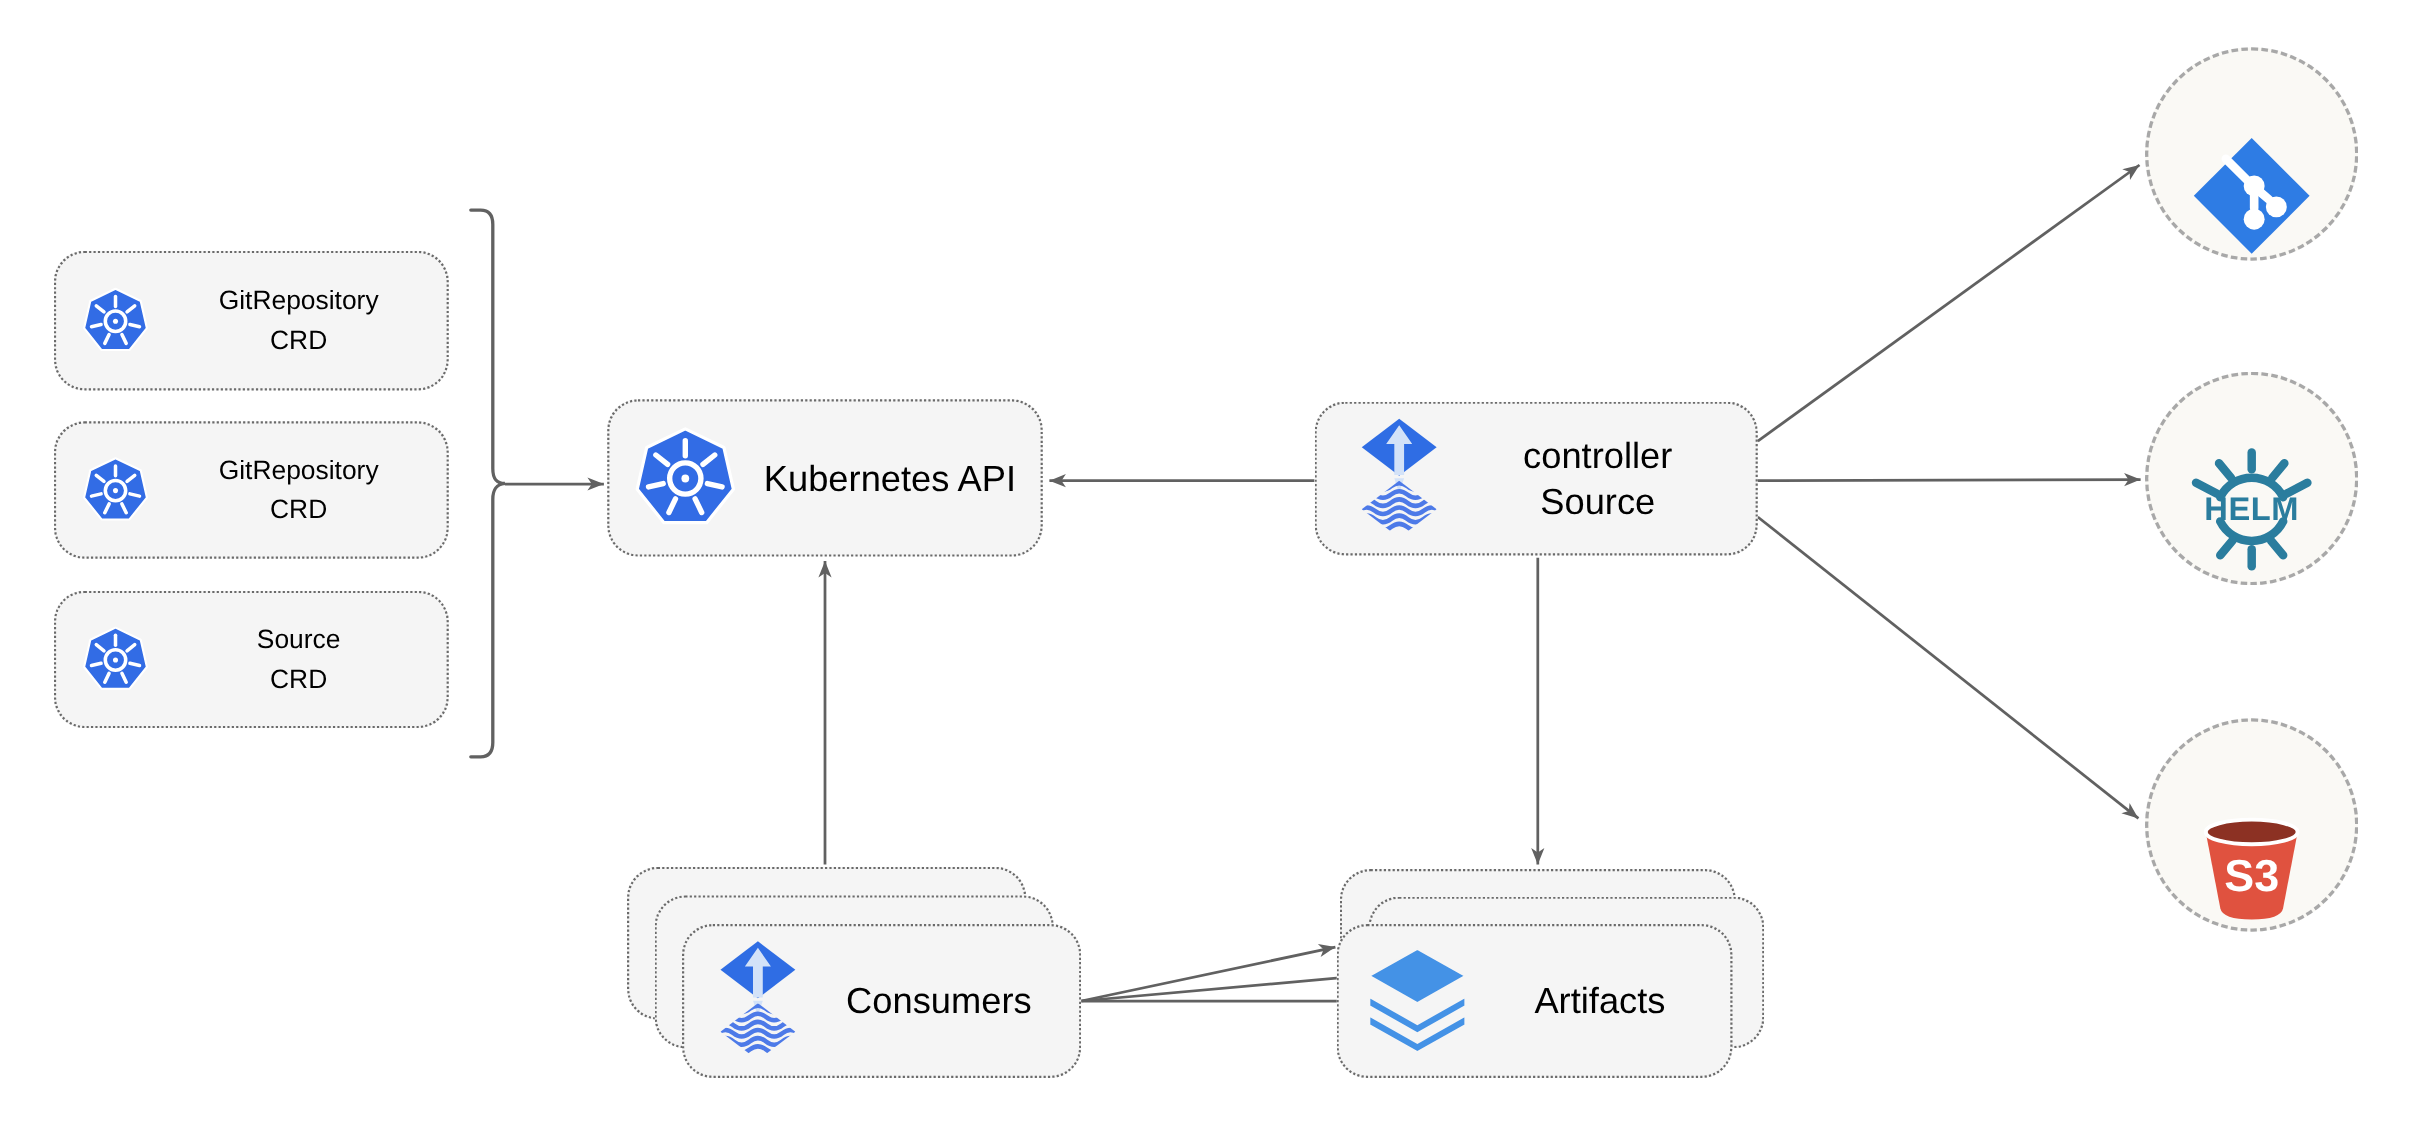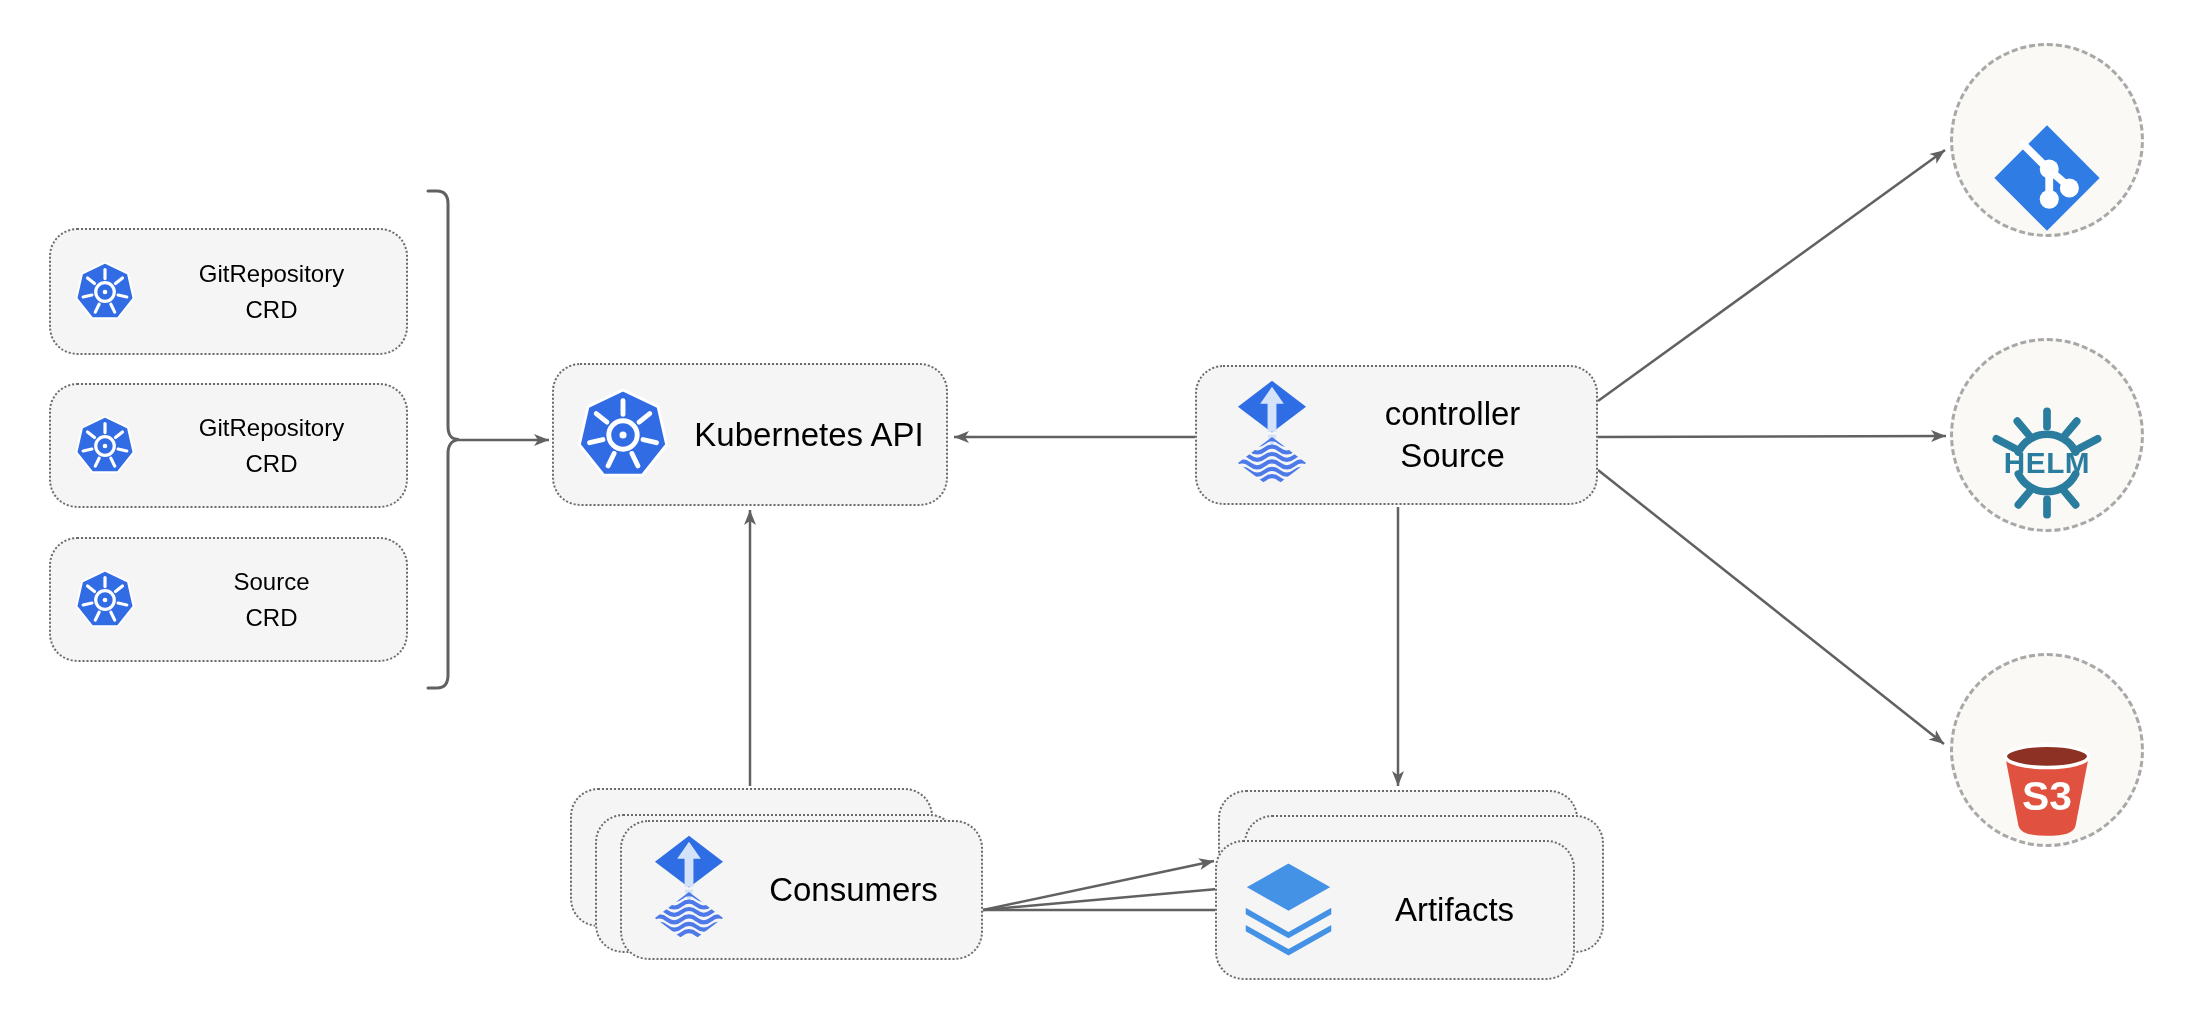--- a/index.html
+++ b/index.html
@@ -170,21 +170,21 @@
       <use href="#sym-flux"></use>
     </svg>
   <div class="lbl">
     <div>controller</div>
     <div>Source</div>
   </div>
 </div>
 
 <div class="box stacklayer" style="left:570px;top:788px;width:363px;height:139px;"></div>
 <div class="box stacklayer" style="left:595px;top:814px;width:363px;height:139px;"></div>
-<div class="box stack-front" style="left:620px;top:820px;width:363px;height:140px;">
+<div class="box stack-front" style="left:620px;top:840px;width:363px;height:140px;">
   <svg class="icon" style="width:74px;height:111px;margin-left:30px;" viewBox="0 0 100 150">
       <use href="#sym-flux"></use>
     </svg>
   <div class="lbl">Consumers</div>
 </div>
 
 <div class="box stacklayer" style="left:1218px;top:790px;width:360px;height:138px;"></div>
 <div class="box stacklayer" style="left:1244px;top:815px;width:360px;height:138px;"></div>
 <div class="box stack-front" style="left:1215px;top:840px;width:360px;height:140px;">
   <svg class="icon" style="width:95px;height:100px;margin-left:24px;" viewBox="0 0 100 100">

